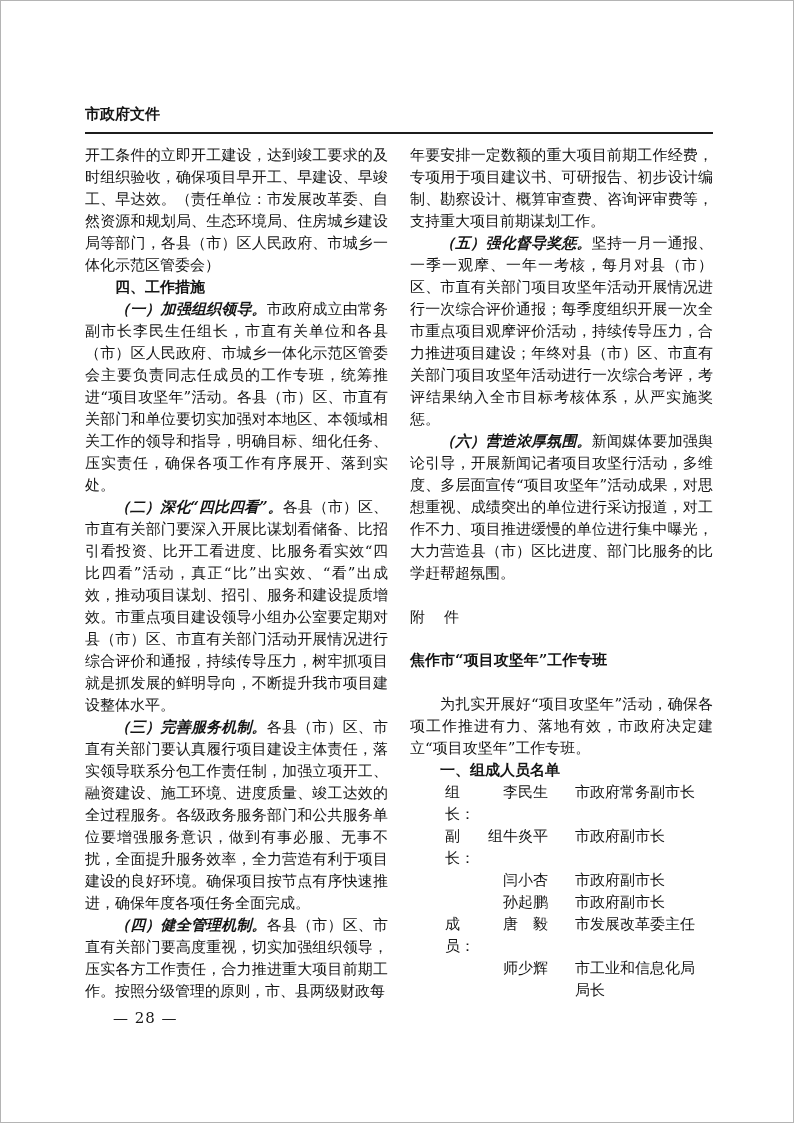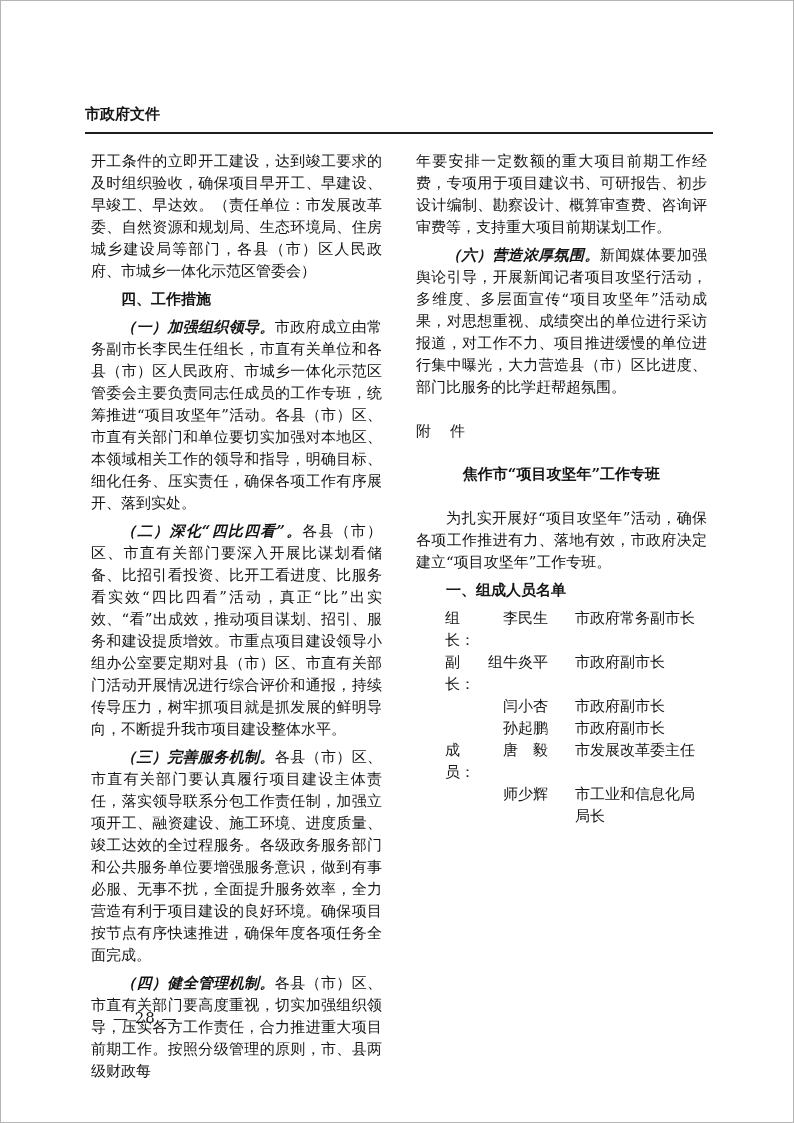--- a/index.html
+++ b/index.html
@@ -20,30 +20,30 @@
     font-family:"Liberation Sans","DejaVu Sans",sans-serif;
     font-weight:bold; font-size:15px;
   }
   .rule { border-bottom:2px solid #1c1c1c; margin-top:8px; }
   .columns { display:flex; gap:22px; margin-top:10px; }
   .col {
     flex:1; min-width:0;
     font-size:15px; line-height:22px;
     text-align:justify;
   }
-  .col p { margin:6px; text-indent:2em; }
+  .col p { margin:0; text-indent:2em; }
   .col p.noindent { text-indent:0; }
   .h-bold {
     font-family:"Liberation Sans","DejaVu Sans",sans-serif;
     font-weight:bold;
   }
   .lead { font-style:italic; font-weight:bold; }
   .attach-note { }
   .attach-label { margin-top:22px !important; text-indent:0 !important; letter-spacing:2px; }
-  .attach-title { margin-top:21px !important; text-indent:0 !important; text-align:center; font-weight:bold; }
+  .attach-title { margin-top:21px !important; text-indent:0 !important; font-weight:bold; }
   .attach-intro { margin-top:22px !important; }
   .member-row { display:flex; padding-left:35px; line-height:22px; }
   .m-role { width:58px; flex-shrink:0; }
   .m-name { width:72px; flex-shrink:0; }
   .m-title { flex:1; white-space:pre-line; }
   .page-number {
     position:absolute; left:112px; top:1008px;
     font-size:15px; letter-spacing:1px;
   }
 </style>
@@ -63,20 +63,21 @@
       <p class="noindent">开工条件的立即开工建设，达到竣工要求的及时组织验收，确保项目早开工、早建设、早竣工、早达效。（责任单位：市发展改革委、自然资源和规划局、生态环境局、住房城乡建设局等部门，各县（市）区人民政府、市城乡一体化示范区管委会）</p>
       <p class="h-bold">四、工作措施</p>
       <p><span class="lead">（一）加强组织领导。</span><span>市政府成立由常务副市长李民生任组长，市直有关单位和各县（市）区人民政府、市城乡一体化示范区管委会主要负责同志任成员的工作专班，统筹推进“项目攻坚年”活动。各县（市）区、市直有关部门和单位要切实加强对本地区、本领域相关工作的领导和指导，明确目标、细化任务、压实责任，确保各项工作有序展开、落到实处。</span></p>
       <p><span class="lead">（二）深化“四比四看”。</span><span>各县（市）区、市直有关部门要深入开展比谋划看储备、比招引看投资、比开工看进度、比服务看实效“四比四看”活动，真正“比”出实效、“看”出成效，推动项目谋划、招引、服务和建设提质增效。市重点项目建设领导小组办公室要定期对县（市）区、市直有关部门活动开展情况进行综合评价和通报，持续传导压力，树牢抓项目就是抓发展的鲜明导向，不断提升我市项目建设整体水平。</span></p>
       <p><span class="lead">（三）完善服务机制。</span><span>各县（市）区、市直有关部门要认真履行项目建设主体责任，落实领导联系分包工作责任制，加强立项开工、融资建设、施工环境、进度质量、竣工达效的全过程服务。各级政务服务部门和公共服务单位要增强服务意识，做到有事必服、无事不扰，全面提升服务效率，全力营造有利于项目建设的良好环境。确保项目按节点有序快速推进，确保年度各项任务全面完成。</span></p>
       <p><span class="lead">（四）健全管理机制。</span><span>各县（市）区、市直有关部门要高度重视，切实加强组织领导，压实各方工作责任，合力推进重大项目前期工作。按照分级管理的原则，市、县两级财政每</span></p>
     </div>
 
     <div class="col">
       <p class="noindent">年要安排一定数额的重大项目前期工作经费，专项用于项目建议书、可研报告、初步设计编制、勘察设计、概算审查费、咨询评审费等，支持重大项目前期谋划工作。</p>
+      <p><span class="lead">（五）强化督导奖惩。</span><span>坚持一月一通报、一季一观摩、一年一考核，每月对县（市）区、市直有关部门项目攻坚年活动开展情况进行一次综合评价通报；每季度组织开展一次全市重点项目观摩评价活动，持续传导压力，合力推进项目建设；年终对县（市）区、市直有关部门项目攻坚年活动进行一次综合考评，考评结果纳入全市目标考核体系，从严实施奖惩。</span></p>
       <p><span class="lead">（六）营造浓厚氛围。</span><span>新闻媒体要加强舆论引导，开展新闻记者项目攻坚行活动，多维度、多层面宣传“项目攻坚年”活动成果，对思想重视、成绩突出的单位进行采访报道，对工作不力、项目推进缓慢的单位进行集中曝光，大力营造县（市）区比进度、部门比服务的比学赶帮超氛围。</span></p>
       <p class="attach-label">附　件</p>
       <p class="attach-title">焦作市“项目攻坚年”工作专班</p>
       <p class="attach-intro">为扎实开展好“项目攻坚年”活动，确保各项工作推进有力、落地有效，市政府决定建立“项目攻坚年”工作专班。</p>
       <p class="h-bold">一、组成人员名单</p>
 
       <div class="member-row">
         <span class="m-role">组　长：</span>
         <span class="m-name">李民生</span>
         <span class="m-title">市政府常务副市长</span>

